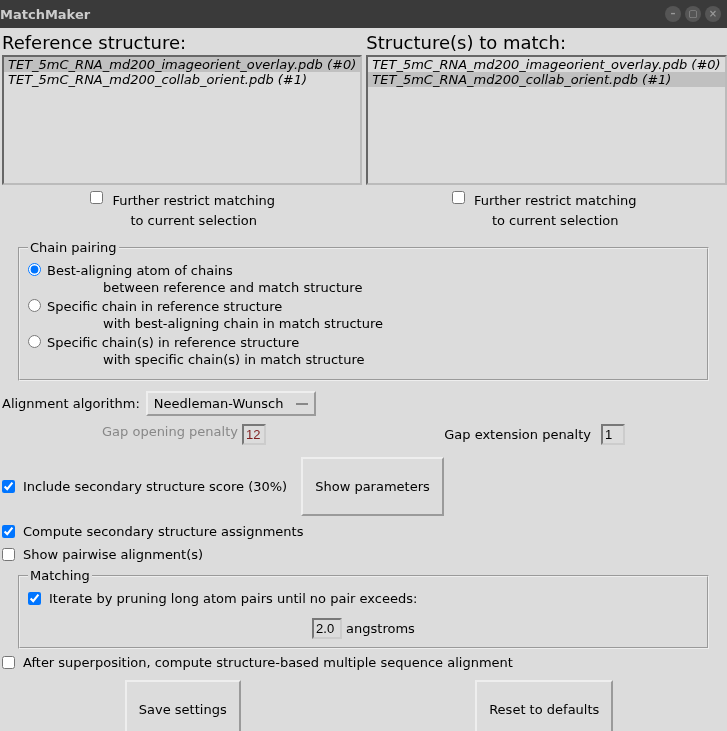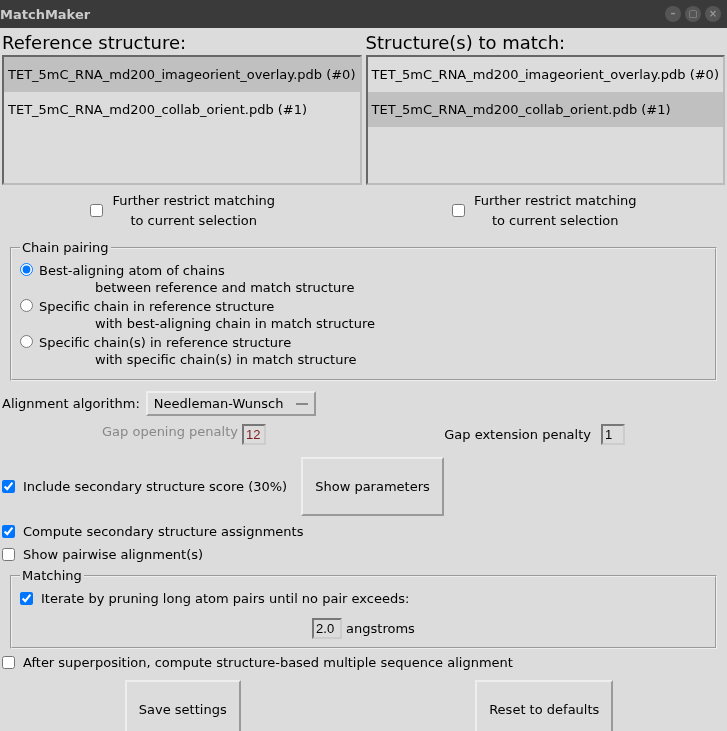--- a/index.html
+++ b/index.html
@@ -70,54 +70,55 @@
     padding: 2px 0;
   }
   .listbox {
     border: 2px inset #bbb;
     background: #dcdcdc;
     height: 130px;
     overflow: auto;
     font-size: 13px;
   }
   .list-item {
-    padding: 10px 4px;
+    padding: 0 4px;
     white-space: nowrap;
+    font-style: italic;
   }
   .list-item.selected {
     background: #c0c0c0;
   }
   .restrict-row {
     display: flex;
     margin: 6px 0 8px 0;
   }
   .restrict-half {
     flex: 1;
     display: flex;
-    align-items: center;
+    align-items: flex-start;
     justify-content: center;
     gap: 5px;
   }
   .restrict-text {
     text-align: center;
     line-height: 1.5;
   }
   input[type=checkbox] {
     width: 13px;
     height: 13px;
     margin: 0 4px 0 0;
     vertical-align: middle;
   }
   input[type=radio] {
     margin: 0 6px 0 0;
     vertical-align: middle;
   }
   fieldset {
     border: 2px groove #eee;
-    margin: 2px 8px;
+    margin: 2px 16px;
     padding: 4px 8px 8px 8px;
   }
   legend {
     font-size: 13px;
     padding: 0 2px;
   }
   .radio-row {
     display: flex;
     align-items: flex-start;
     margin: 4px 0;

